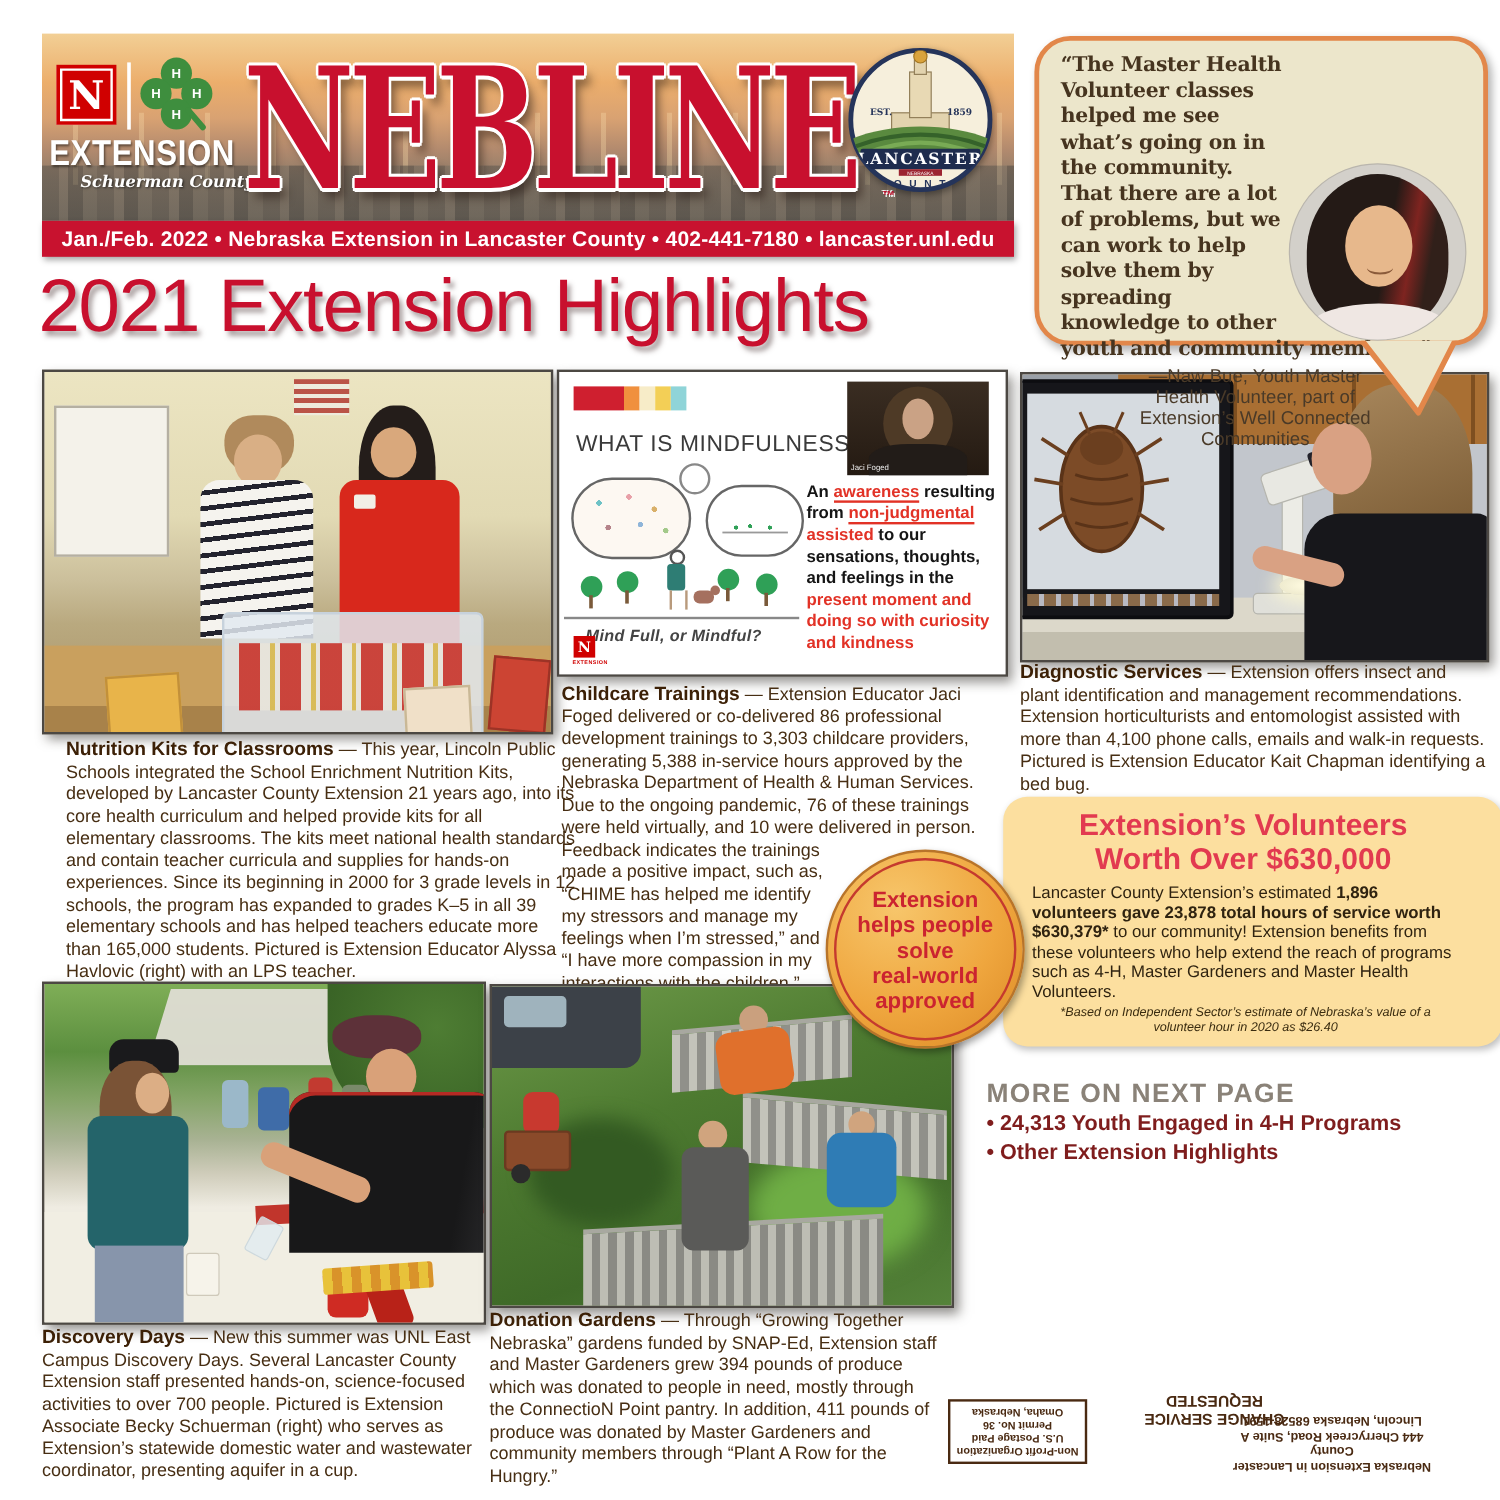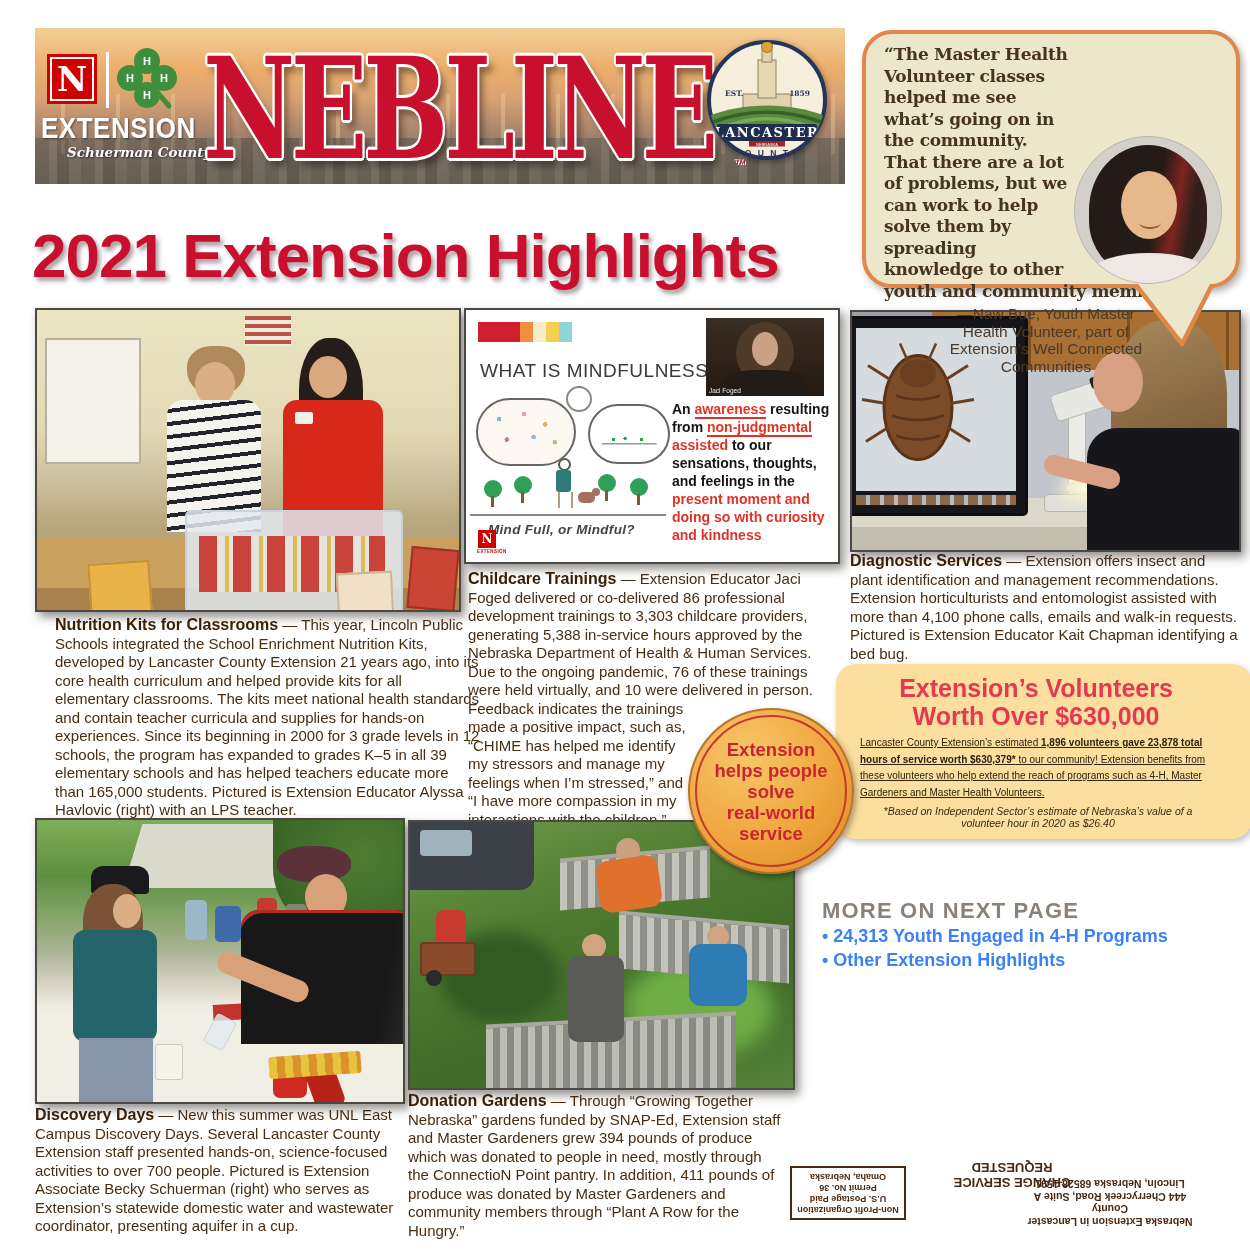--- a/index.html
+++ b/index.html
@@ -36,21 +36,21 @@
   #bubble-avatar{float:right;width:146px;height:146px;margin:92px 0 4px 6px;border-radius:50%;shape-outside:circle(50%);
     background:#d3d0ca;position:relative;overflow:hidden;border:1px solid #b9b5ad;}
   .av-hair{position:absolute;left:14px;top:8px;width:118px;height:130px;border-radius:50% 50% 42% 42%;
     background:linear-gradient(100deg,#241a16 55%,#7e2420 70%,#31201a 82%);}
   .av-face{position:absolute;left:46px;top:34px;width:56px;height:68px;border-radius:50%;background:#e7b88c;}
   .av-smile{position:absolute;left:64px;top:80px;width:22px;height:10px;border-bottom:2.5px solid #8a5a3a;border-radius:50%;}
   .av-jacket{position:absolute;left:18px;bottom:-6px;width:112px;height:36px;border-radius:50% 50% 0 0;background:#efe7e3;}
   #attribution{clear:none;text-align:center;padding-right:14px;color:#4a3a28;font-size:15.5px;line-height:17.5px;font-weight:500;margin-top:3px;}
 
   
-  #headline{left:32px;top:220px;width:815px;font-size:62px;font-weight:700;color:#c8102e;letter-spacing:-1px;
+  #headline{left:32px;top:220px;width:815px;font-size:62px;font-weight:400;color:#c8102e;letter-spacing:-1px;
     text-shadow:3px 4px 4px rgba(90,70,70,.5);}
 
   
   .frame{border:2px solid #4c4843;box-shadow:4px 5px 9px rgba(40,35,30,.5);overflow:hidden;background:#cfcabe;}
 
   
   .caption{font-size:15px;line-height:18.5px;color:#472e13;}
   .cap-title{font-weight:800;font-size:16px;color:#3c2006;}
   .wrap-spacer{float:right;width:150px;height:300px;shape-outside:polygon(0 138px,100% 138px,100% 100%,0 100%);}
 
@@ -88,27 +88,27 @@
     background:radial-gradient(circle at 35% 28%,#f7c66b,#efa63e 55%,#df8f2a 90%);
     border:2px solid #b8742a;box-shadow:2px 3px 6px rgba(0,0,0,.35);
     display:flex;flex-direction:column;align-items:center;justify-content:center;text-align:center;}
   #badge::before{content:"";position:absolute;inset:5px;border:2.5px solid #c53a2e;border-radius:50%;}
   .badge-line{color:#cb2430;font-weight:800;font-size:18.5px;line-height:21px;}
 
   
   #volbox{left:836px;top:664px;width:400px;border-radius:20px;background:#fcdf9f;box-shadow:2px 3px 6px rgba(0,0,0,.25);
     padding:10px 16px 10px 0;z-index:4;}
   .vol-title{ text-align:center;color:#e23a50;font-weight:800;font-size:25px;line-height:28px;}
-  #vol-body{margin:5px 20px 0 24px;font-size:10px;line-height:16.5px;color:#2f2310;text-decoration:underline;}
+  #vol-body{margin:5px 20px 0 24px;font-size:14px;line-height:16.5px;color:#2f2310;}
   #vol-body .b{font-weight:800;}
   #vol-foot{margin:4px 30px 0 34px;text-align:center;font-style:italic;font-size:10.5px;line-height:12px;color:#3a2c10;}
 
   
   #more-heading{left:822px;top:898px;font-size:22px;font-weight:bold;color:#8a8278;letter-spacing:1.2px;}
-  .more-bullet{left:822px;font-size:18px;font-weight:800;color:#3b82f6;}
+  .more-bullet{left:822px;font-size:18px;font-weight:800;color:#7f1d1d;}
 
   
   .rot{transform:rotate(180deg);color:#4a2a12;}
   #stamp{left:790px;top:1166px;width:116px;height:54px;border:2px solid #4a2a12;box-sizing:border-box;
     display:flex;flex-direction:column;align-items:center;justify-content:center;}
   .stamp-line{font-size:9px;line-height:11px;font-weight:bold;}
   #change-line{left:912px;top:1160px;width:200px;font-size:13px;font-weight:800;text-align:center;}
   #addr{left:1010px;top:1178px;width:200px;text-align:center;font-size:10.5px;line-height:12.5px;font-weight:bold;}
 
   
@@ -164,20 +164,21 @@
         <text x="64" y="101" font-size="13" font-weight="bold" fill="#fff" text-anchor="middle" font-family="DejaVu Serif,serif" letter-spacing="1.5">LANCASTER</text>
         <rect x="46" y="105" width="36" height="5.5" fill="#9c2430"></rect>
         <text x="64" y="109.5" font-size="4" fill="#fff" text-anchor="middle" font-family="Liberation Sans,sans-serif">NEBRASKA</text>
         <text x="64" y="120" font-size="8.5" font-weight="bold" fill="#25345a" text-anchor="middle" font-family="Liberation Sans,sans-serif" letter-spacing="2">C O U N T Y</text>
       </g>
       <text x="22" y="60" font-size="7.5" font-weight="bold" fill="#25345a" font-family="DejaVu Serif,serif">EST.</text>
       <text x="107" y="60" font-size="7.5" font-weight="bold" fill="#25345a" text-anchor="end" font-family="DejaVu Serif,serif">1859</text>
     </svg>
   </div>
 
+  <div id="infobar" class="abs">Jan./Feb. 2022  •  Nebraska Extension in Lancaster County  •  402-441-7180  •  lancaster.unl.edu</div>
 
   <div id="bubble" class="abs">
     <div id="bubble-avatar">
       <div class="av-hair"></div>
       <div class="av-face"></div>
       <div class="av-smile"></div>
       <div class="av-jacket"></div>
     </div>
     <div id="quote-text">“The Master Health Volunteer classes helped me see what’s going on in the community. That there are a lot of problems, but we can work to help solve them by spreading knowledge to other youth and community members.”</div>
     <div id="attribution">
@@ -289,21 +290,21 @@
 
   <div class="abs caption" style="left:850px;top:552px;width:390px;">
     <b class="cap-title">Diagnostic Services</b><span> — </span><span>Extension offers insect and plant identification and management recommendations. Extension horticulturists and entomologist assisted with more than 4,100 phone calls, emails and walk-in requests. Pictured is Extension Educator Kait Chapman identifying a bed bug.</span>
   </div>
 
   <div id="badge" class="abs">
     <div class="badge-line">Extension</div>
     <div class="badge-line">helps people</div>
     <div class="badge-line">solve</div>
     <div class="badge-line">real-world</div>
-    <div class="badge-line">service</div>
+    <div class="badge-line">approved</div>
   </div>
 
   <div id="volbox" class="abs">
     <div class="vol-title">Extension’s Volunteers</div>
     <div class="vol-title">Worth Over $630,000</div>
     <div id="vol-body"><span>Lancaster County Extension’s estimated </span><span class="b">1,896 volunteers gave 23,878 total hours of service worth $630,379*</span><span> to our community! Extension benefits from these volunteers who help extend the reach of programs such as 4-H, Master Gardeners and Master Health Volunteers.</span></div>
     <div id="vol-foot">*Based on Independent Sector’s estimate of Nebraska’s value of a volunteer hour in 2020 as $26.40</div>
   </div>
 
   <div id="more-heading" class="abs">MORE ON NEXT PAGE</div>

